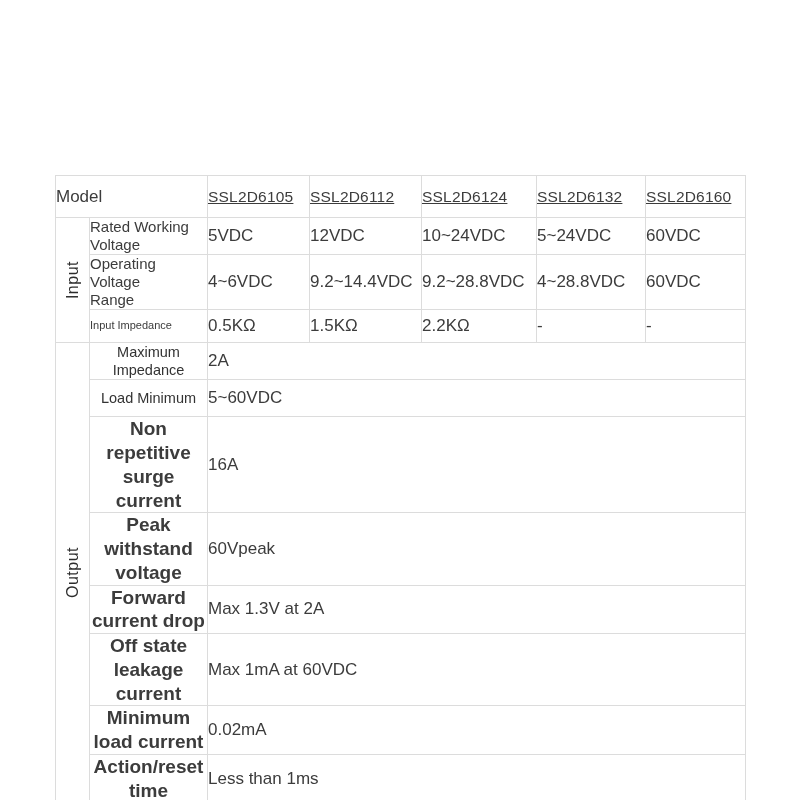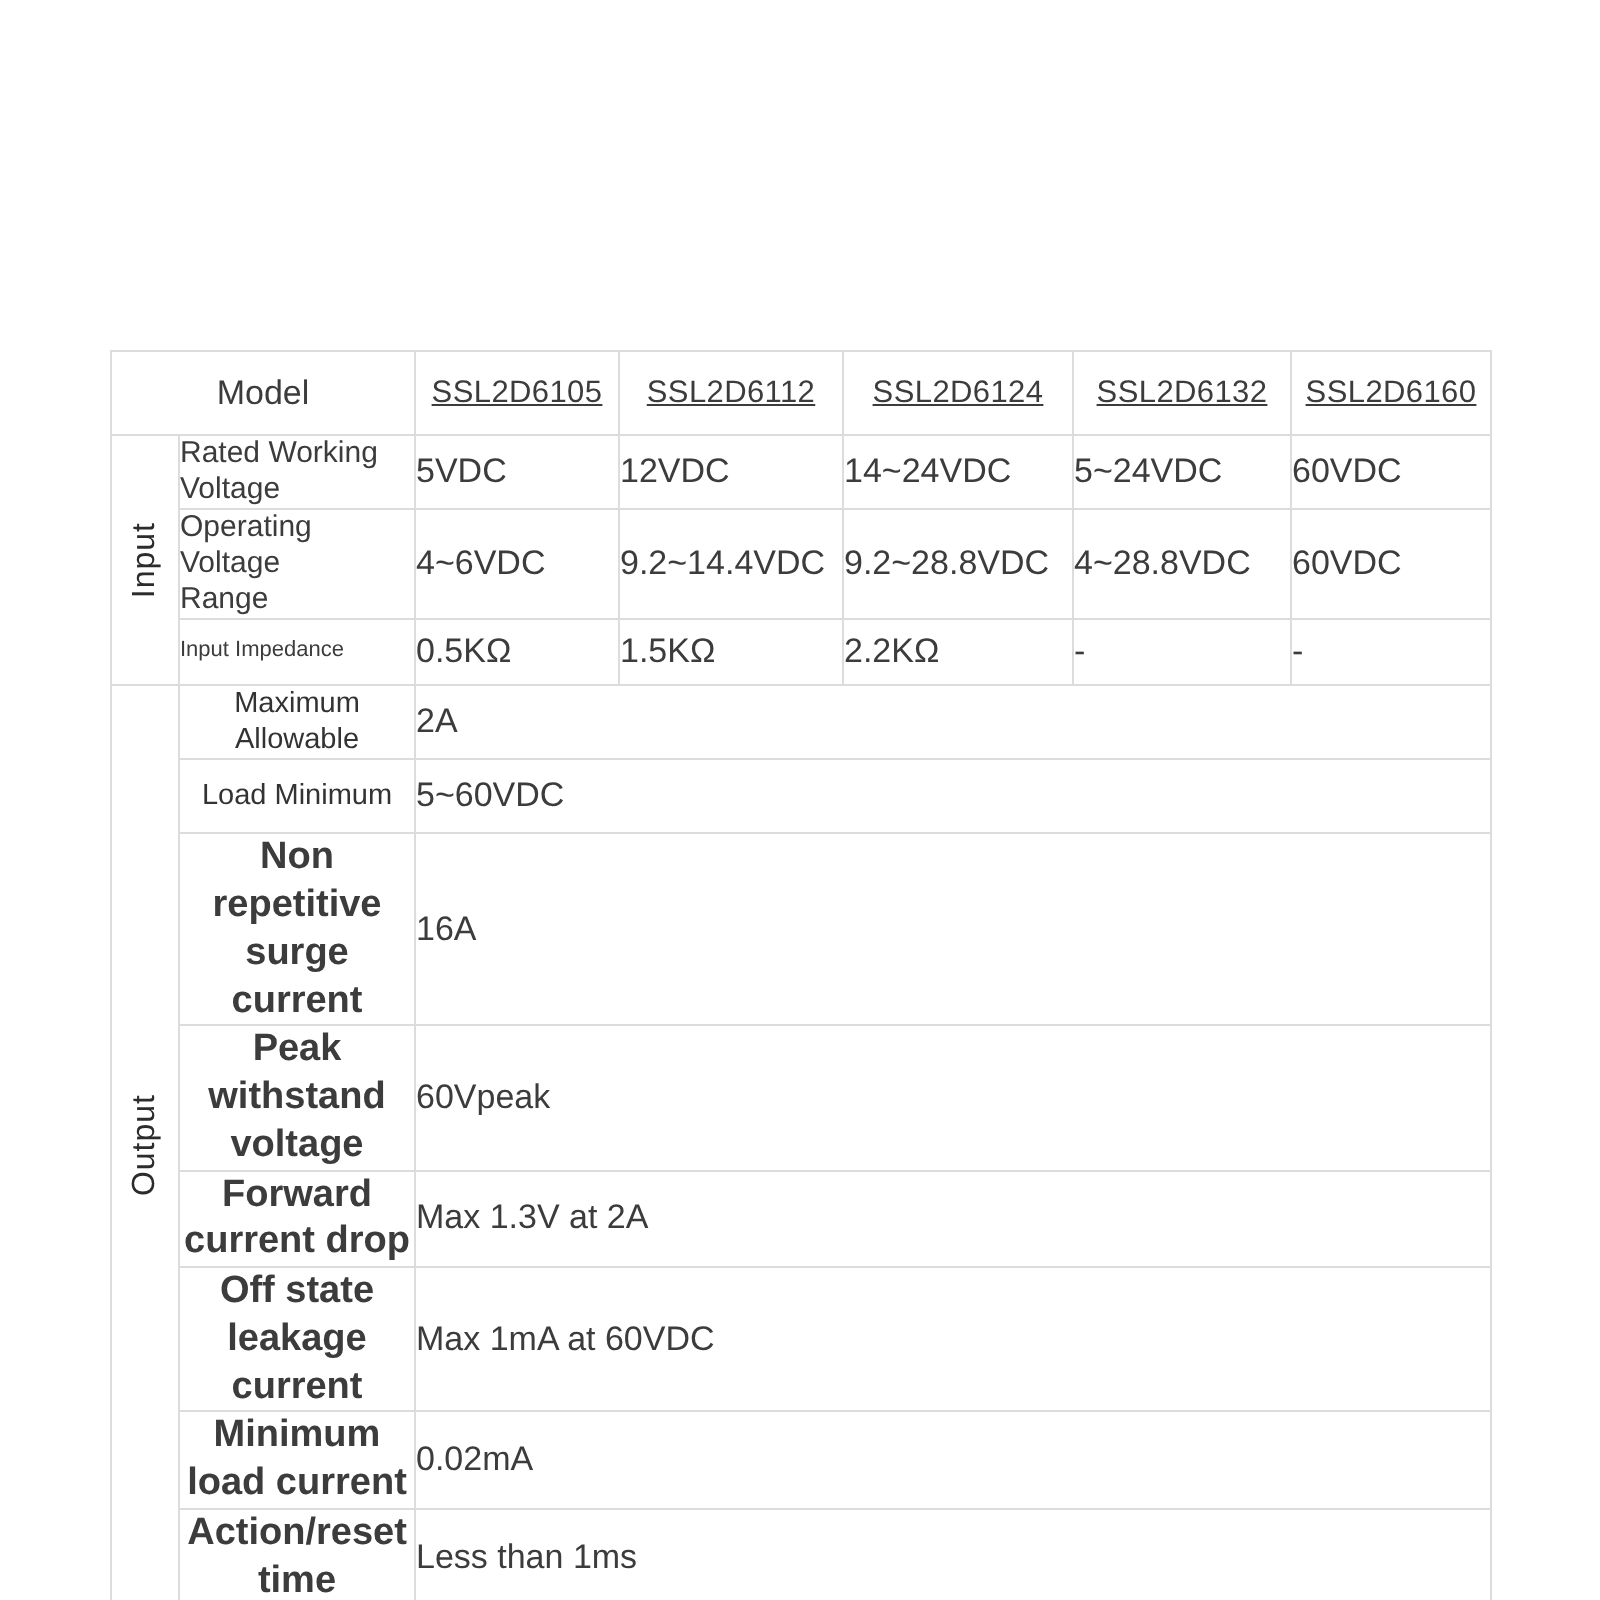--- a/index.html
+++ b/index.html
@@ -35,21 +35,21 @@
     width: 690px;
     margin-top: 4px;
   }
   table.spec td {
     border: 1px solid #dcdcdc;
     vertical-align: middle;
     padding: 0;
     color: #3c3c3c;
     overflow: hidden;
   }
-  tr.h41 td { height: 41px; text-align: center; }
+  tr.h41 td { height: 41px; }
   tr.h36 td { height: 36px; }
   tr.h37 td { height: 37px; }
   tr.h32 td { height: 32px; }
 
   td.model-label {
     font-size: 17px;
     padding-left: 39px;
     color: #2e2e2e;
   }
   td.model-cell {
@@ -123,21 +123,21 @@
     </tr>
 
     <tr class="h36">
       <td rowspan="3" class="vlabel">
         <div class="vtext">Input</div>
       </td>
       <td class="plabel">Rated Working
 Voltage</td>
       <td class="val">5VDC</td>
       <td class="val">12VDC</td>
-      <td class="val">14~24VDC</td>
+      <td class="val">10~24VDC</td>
       <td class="val">5~24VDC</td>
       <td class="val">60VDC</td>
     </tr>
     <tr class="h37">
       <td class="plabel">Operating Voltage
 Range</td>
       <td class="val">4~6VDC</td>
       <td class="val">9.2~14.4VDC</td>
       <td class="val">9.2~28.8VDC</td>
       <td class="val">4~28.8VDC</td>
@@ -150,21 +150,21 @@
       <td class="val">2.2KΩ</td>
       <td class="val">-</td>
       <td class="val">-</td>
     </tr>
 
     <tr class="h36">
       <td rowspan="8" class="vlabel">
         <div class="vtext">Output</div>
       </td>
       <td class="olabel reg">Maximum
-Allowable</td>
+Impedance</td>
       <td colspan="5" class="val">2A</td>
     </tr>
     <tr class="h36">
       <td class="olabel reg">Load Minimum</td>
       <td colspan="5" class="val">5~60VDC</td>
     </tr>
     <tr class="h36">
       <td class="olabel">Non repetitive
 surge current</td>
       <td colspan="5" class="val">16A</td>

